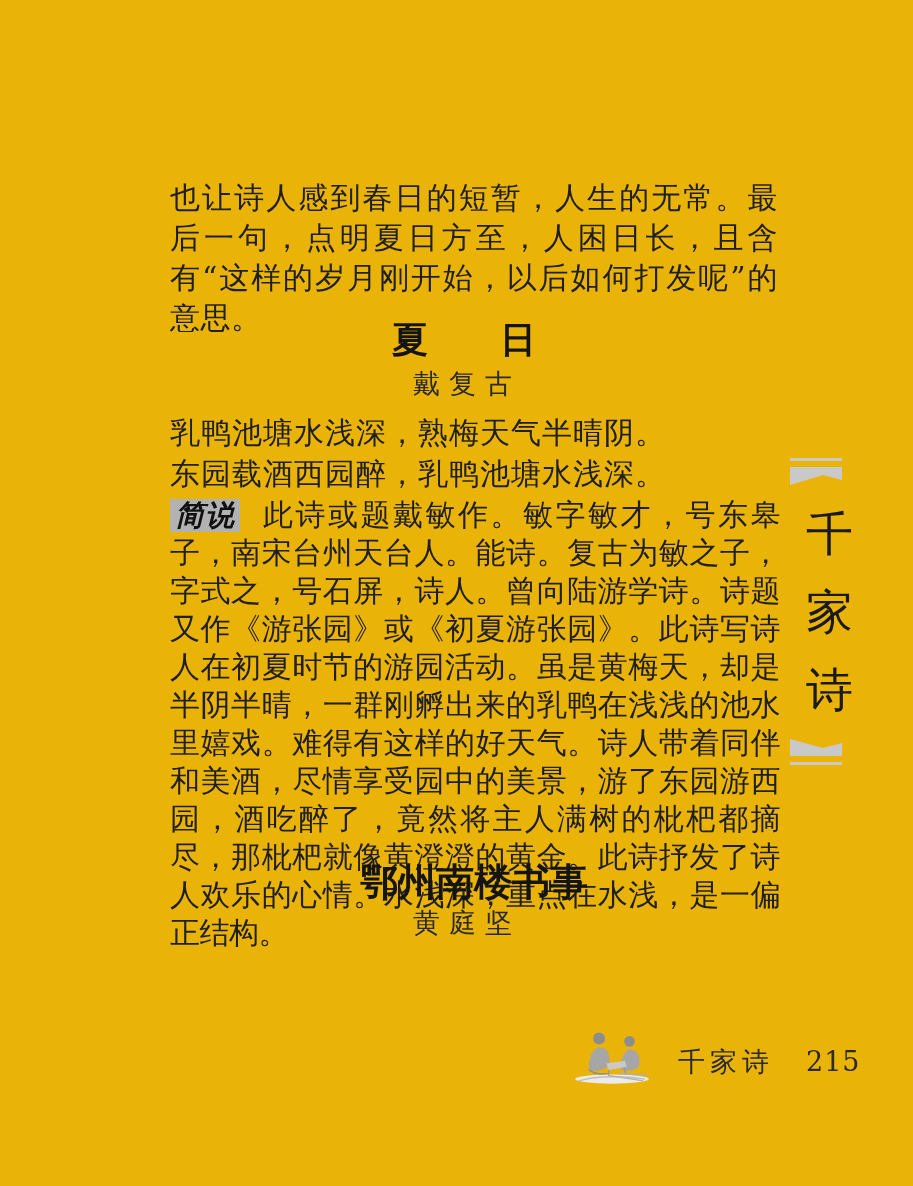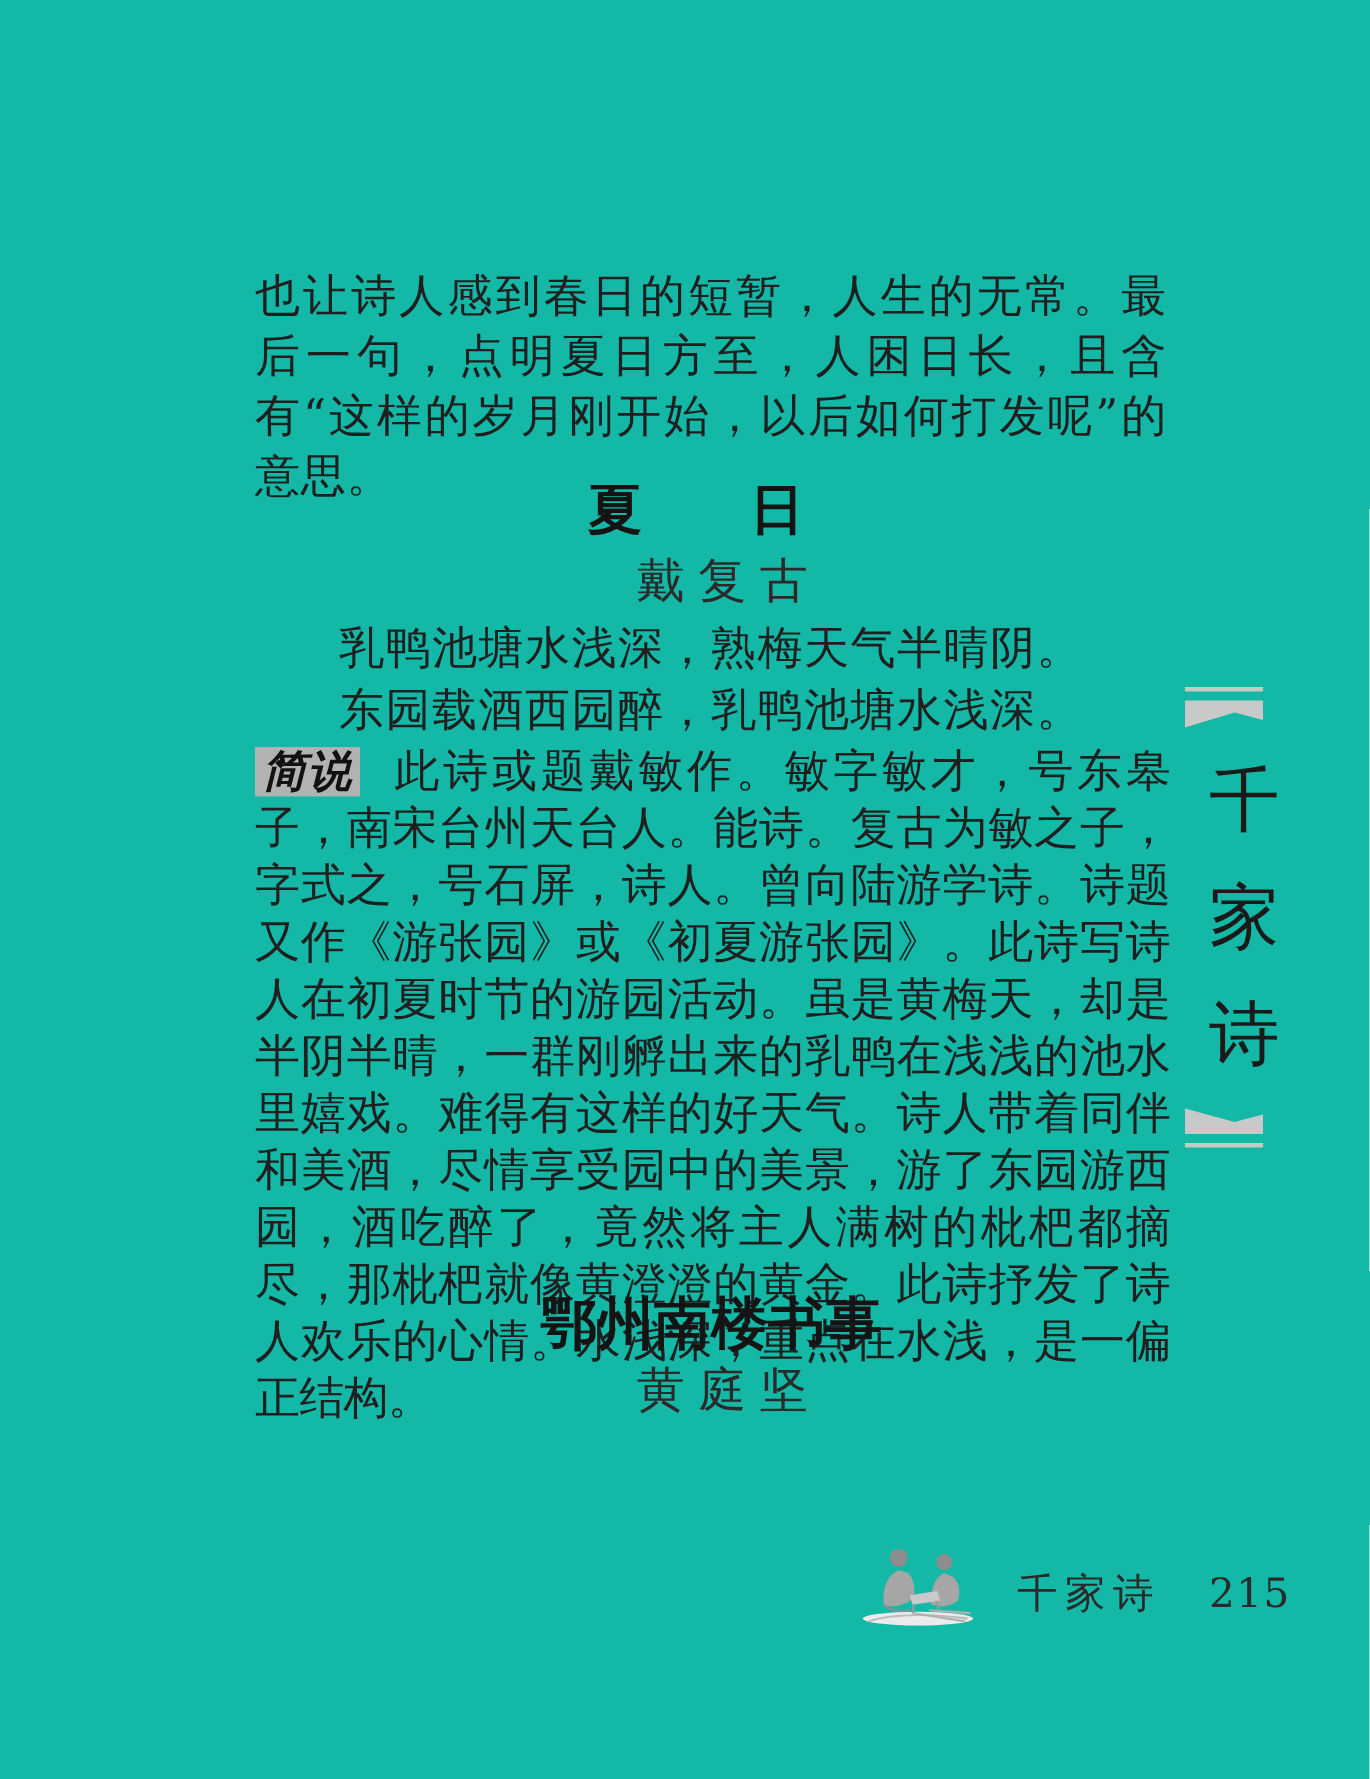--- a/index.html
+++ b/index.html
@@ -1,20 +1,20 @@
 <!DOCTYPE html>
 <html><head>
 <meta charset="utf-8">
 <style>
   html, body { margin: 0; padding: 0; background: #ffffff; }
   .page {
     position: relative;
     width: 913px;
     height: 1186px;
-    background: #14b8a6;
+    background: #eab308;
     font-family: "DejaVu Serif", "Liberation Serif", serif;
     color: #1f1f1f;
     overflow: hidden;
   }
   
   .intro {
     position: absolute;
     left: 170px; top: 178px;
     width: 608px;
     margin: 0;
@@ -30,36 +30,35 @@
     width: 608px;
     margin: 0;
     font-family: "DejaVu Sans", "Liberation Sans", sans-serif;
     font-weight: bold;
     font-size: 36px;
     text-align: center;
     color: #141414;
   }
   .author {
     position: absolute;
-    left: 182px;
+    left: 163px;
     width: 608px;
-    font-size: 32px;
+    font-size: 27px;
     text-align: center;
     letter-spacing: 9px;
     color: #2a2a2a;
   }
   .author1 { top: 366px; }
   .author2 { top: 905px; }
   .poem-block {
     position: absolute;
     left: 170px;
     width: 608px;
     font-size: 30px;
     line-height: 41px;
-    text-align: center;
     letter-spacing: 1px;
   }
   .poem1 { top: 412px; }
   .poem2 { top: 952px; }
   
   .commentary {
     position: absolute;
     left: 170px; top: 496px;
     width: 610px;
     margin: 0;

